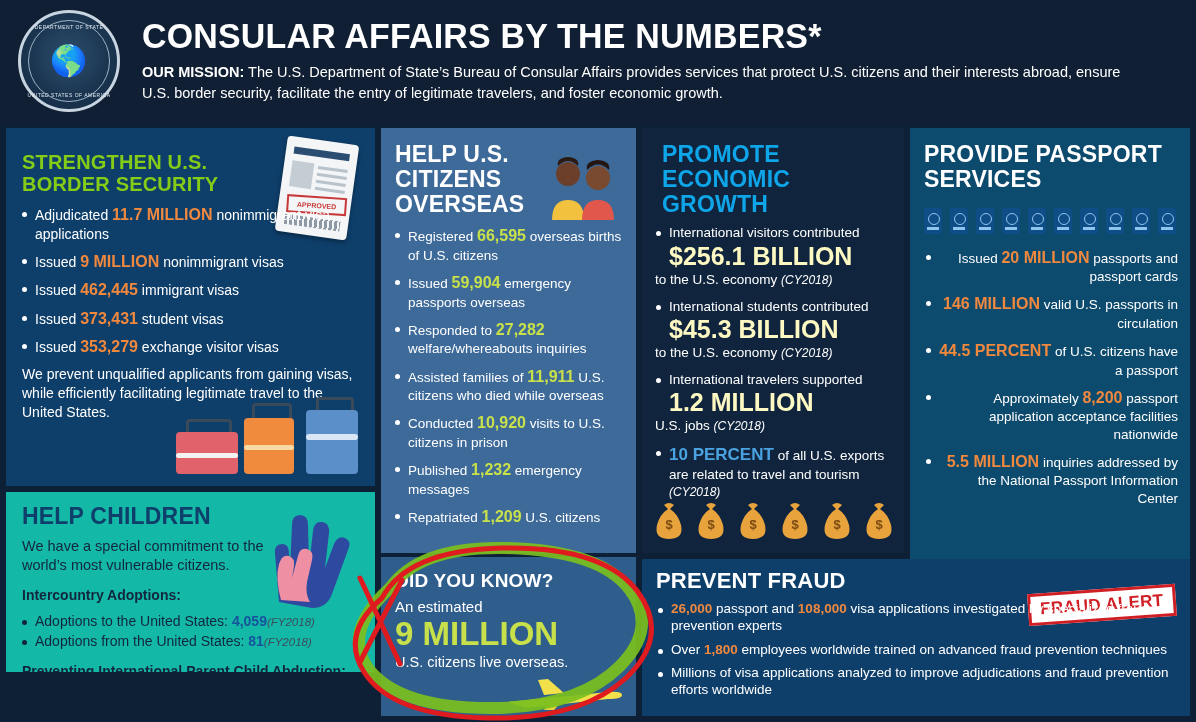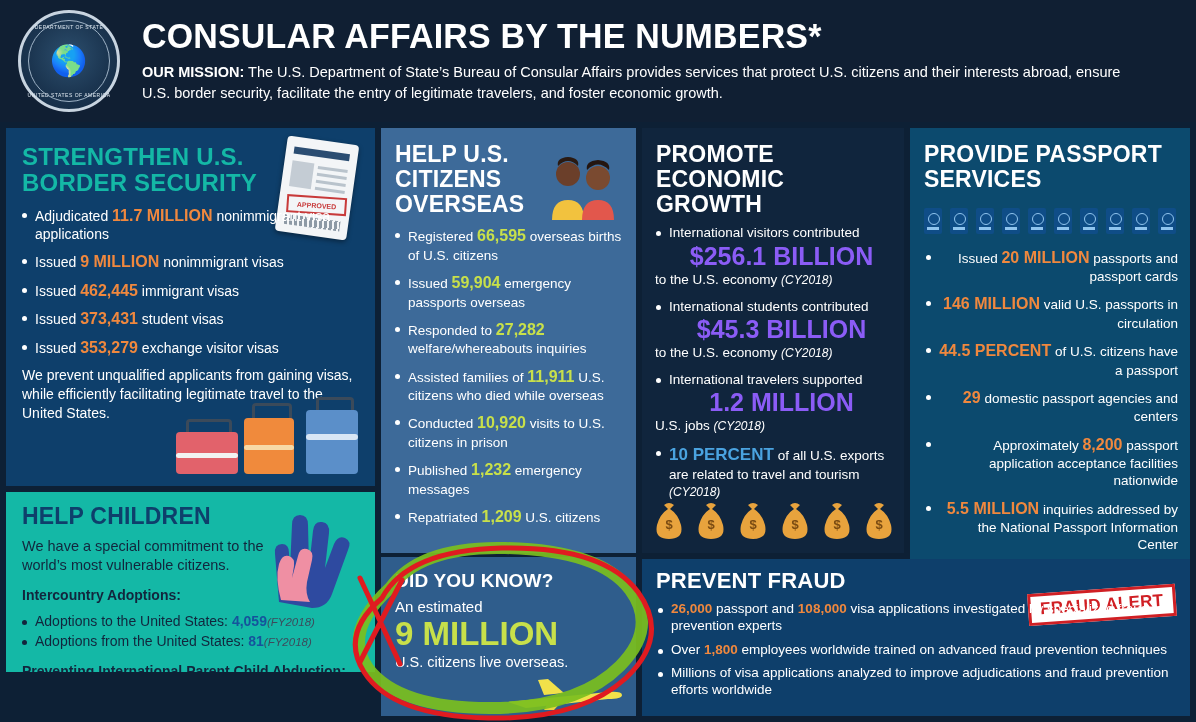--- a/index.html
+++ b/index.html
@@ -88,21 +88,21 @@
 
   
   #border-panel {
     left: 6px; top: 128px; width: 369px; height: 358px;
     background: #0e3f6b;
     color: #ffffff;
     padding: 0;
     overflow: hidden;
   }
   #border-panel .panel-title {
-    color: #14b8a6; font-size: 24px; margin: 16px 0 0 16px; width: 250px;
+    color: #84cc16; font-size: 20px; margin: 24px 0 0 16px; width: 250px;
   }
   .bullets {
     list-style: none;
     margin: 10px 0 0 0;
     padding: 0 14px 0 16px;
   }
   .bullets li {
     position: relative;
     padding-left: 13px;
     margin-bottom: 8px;
@@ -191,24 +191,24 @@
   #dyk-panel .l3 { font-size: 14.5px; margin: 3px 0 0 14px; }
   .plane { position:absolute; right: 12px; bottom: 4px; width: 120px; height: 36px; }
 
   
   #econ-panel {
     left: 642px; top: 128px; width: 262px; height: 425px;
     background: #10253d;
     color: #ffffff;
     overflow: hidden;
   }
-  #econ-panel .panel-title { color: #ffffff; font-size: 23px; margin: 14px 0 0 14px; width: 225px; }
+  #econ-panel .panel-title { color: #0ea5e9; font-size: 23px; margin: 14px 0 0 20px; width: 225px; }
   #econ-panel .bullets { margin-top: 8px; padding: 0 10px 0 14px; }
   #econ-panel .bullets li { font-size: 13.5px; margin-bottom: 2px; }
-  .blue-big { color: #8b5cf6; font-weight: bold; font-size: 25px; display: block; line-height: 1.12; text-align: center; }
+  .blue-big { color: #fef9c3; font-weight: bold; font-size: 25px; display: block; line-height: 1.12; }
   .blue-b { color: #4aa3e0; font-weight: bold; }
   .small-it { font-style: italic; font-size: 12px; }
   .sub-line { font-size: 13.5px; margin: 0 0 11px 13px; }
   .moneybags { position: absolute; left: 10px; bottom: 10px; width: 244px; height: 46px; display: flex; justify-content: space-between; }
 
   
   #passport-panel {
     left: 910px; top: 128px; width: 280px; height: 437px;
     background: #0c4a6e;
     color: #ffffff;
@@ -417,21 +417,20 @@
       <div class="pp-ico"></div>
       <div class="pp-ico"></div>
       <div class="pp-ico"></div>
       <div class="pp-ico"></div>
       <div class="pp-ico"></div>
     </div>
     <ul class="bullets" style="margin-top:56px">
       <li><span>Issued </span><span class="orange-lg">20 MILLION</span><span> passports and passport cards</span></li>
       <li><span></span><span class="orange-lg">146 MILLION</span><span> valid U.S. passports  in circulation</span></li>
       <li><span></span><span class="orange-lg">44.5 PERCENT</span><span> of U.S. citizens have a passport</span></li>
-      <li><span></span><span class="orange-lg">29</span><span> domestic passport agencies and centers</span></li>
       <li><span>Approximately </span><span class="orange-lg">8,200</span><span> passport application acceptance facilities nationwide</span></li>
       <li><span></span><span class="orange-lg">5.5 MILLION</span><span> inquiries addressed by the National Passport Information Center</span></li>
     </ul>
   </div>
 
   <div class="panel" id="fraud-panel">
     <div class="panel-title">PREVENT FRAUD</div>
     <div class="fraud-alert">FRAUD ALERT</div>
     <ul class="bullets">
       <li><span class="orange">26,000</span><span> passport and </span><span class="orange">108,000</span><span> visa applications investigated by specialized fraud prevention experts</span></li>

